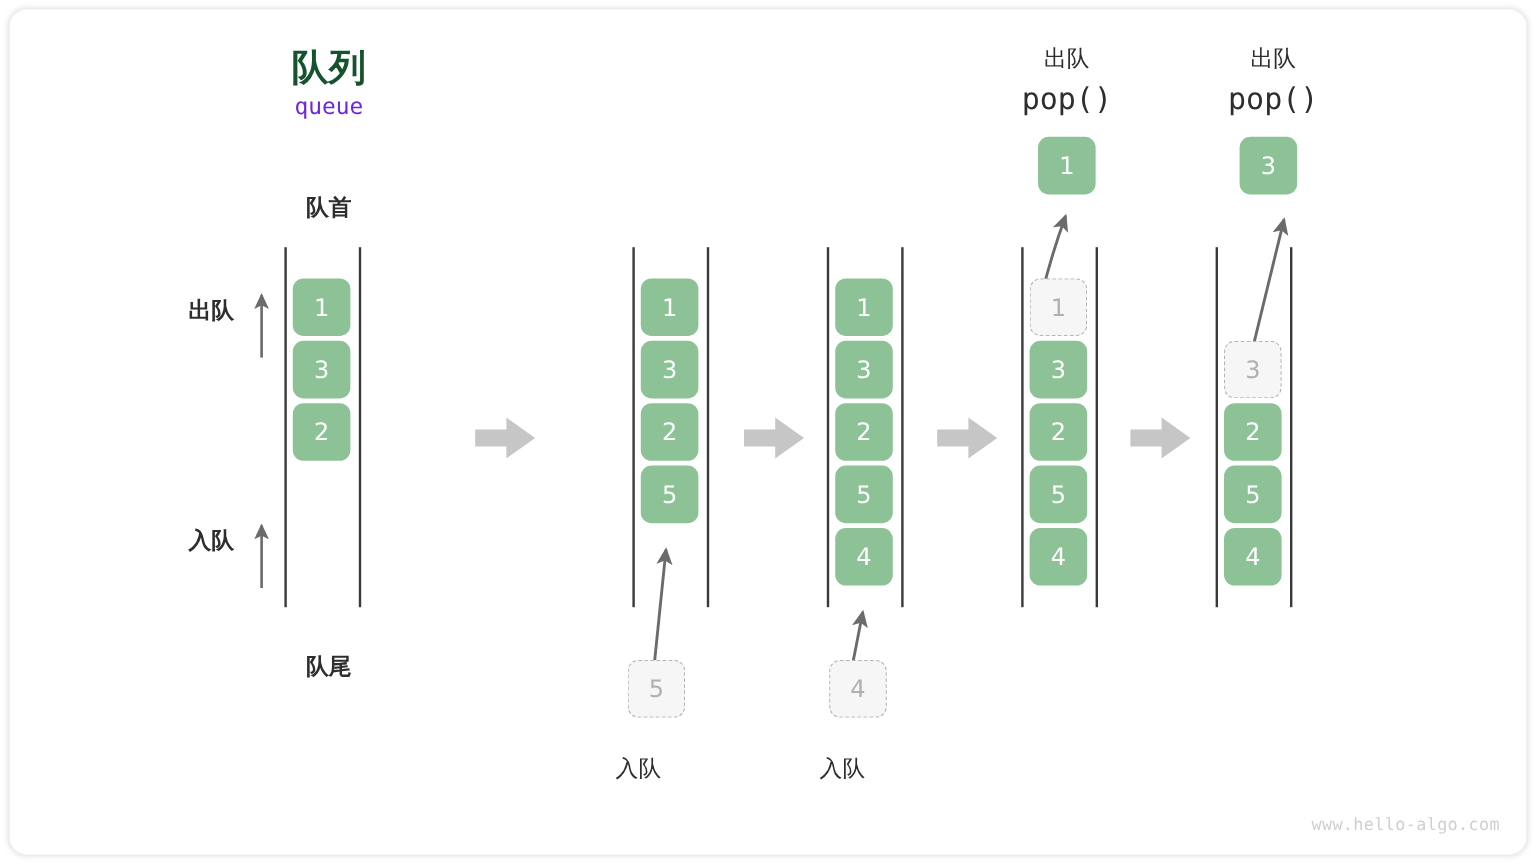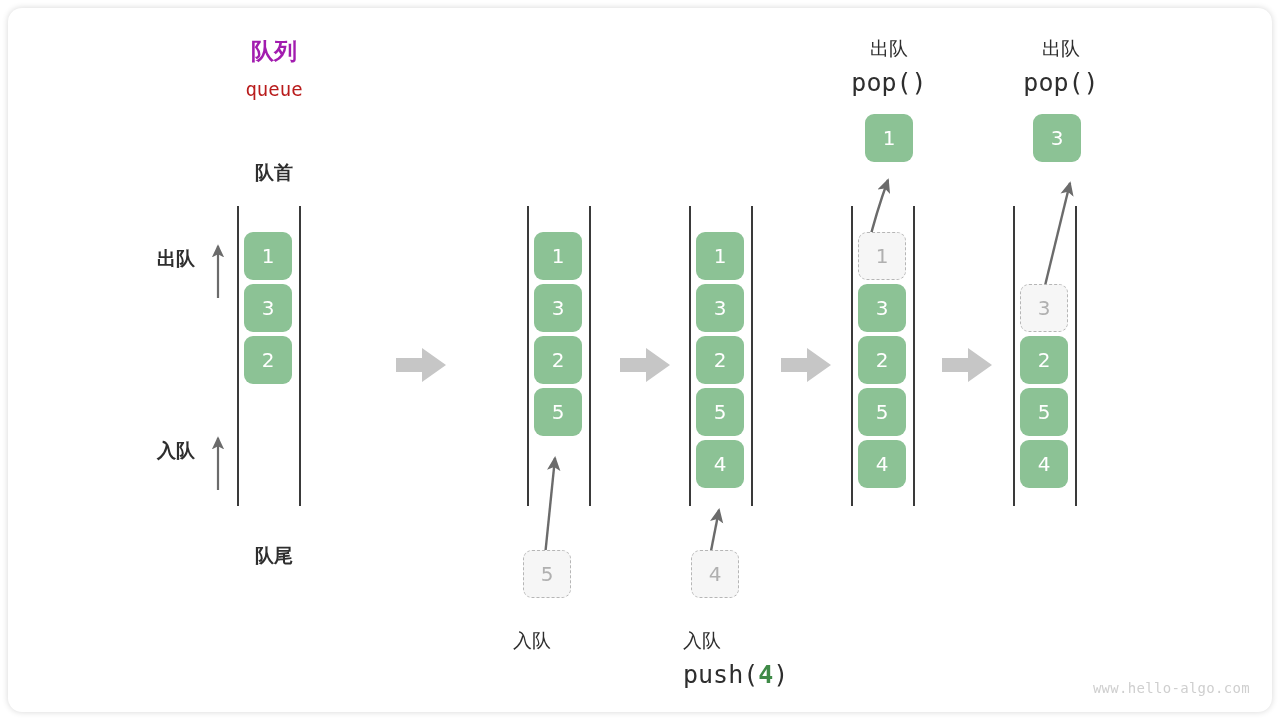--- a/index.html
+++ b/index.html
@@ -24,30 +24,30 @@
     border-radius: 14px;
     box-shadow: 0 0 6px rgba(0,0,0,0.16);
     overflow: hidden;
   }
 
   
   .abs { position: absolute; }
 
   
   .title-cn {
-    font-size: 23px;
+    font-size: 31px;
     font-weight: bold;
-    color: #a21caf;
+    color: #14532d;
     text-align: center;
     white-space: nowrap;
   }
   .title-mono {
     font-family: "DejaVu Sans Mono", "Liberation Mono", monospace;
     font-size: 19px;
-    color: #b91c1c;
+    color: #6d28d9;
     text-align: center;
     white-space: nowrap;
   }
   .label-cn {
     font-size: 19px;
     font-weight: bold;
     color: #2e2e2e;
     text-align: center;
     white-space: nowrap;
   }
@@ -205,21 +205,20 @@
 
   <div class="cell" style="left:688px; top:224px;">1</div>
   <div class="cell" style="left:688px; top:276px;">3</div>
   <div class="cell" style="left:688px; top:328px;">2</div>
   <div class="cell" style="left:688px; top:380px;">5</div>
   <div class="cell" style="left:688px; top:432px;">4</div>
 
   <div class="cell ghost" style="left:683px; top:542px;">4</div>
 
   <div class="abs op-cn" style="left:625px; top:620px; width:170px; text-align:left; padding-left:50px;">入队</div>
-  <div class="abs op-mono" style="left:625px; top:652px; width:170px; text-align:left; padding-left:50px;"><span>push(</span><span class="arg">4</span><span>)</span></div>
 
   <div class="abs op-cn" style="left:795px; top:28px; width:172px;">出队</div>
   <div class="abs op-mono" style="left:795px; top:60px; width:172px;">pop()</div>
 
   <div class="cell" style="left:857px; top:106px;">1</div>
 
   <div class="rail" style="left:843px; top:198px; height:300px;"></div>
   <div class="rail" style="left:905px; top:198px; height:300px;"></div>
 
   <div class="cell ghost" style="left:850px; top:224px;">1</div>

